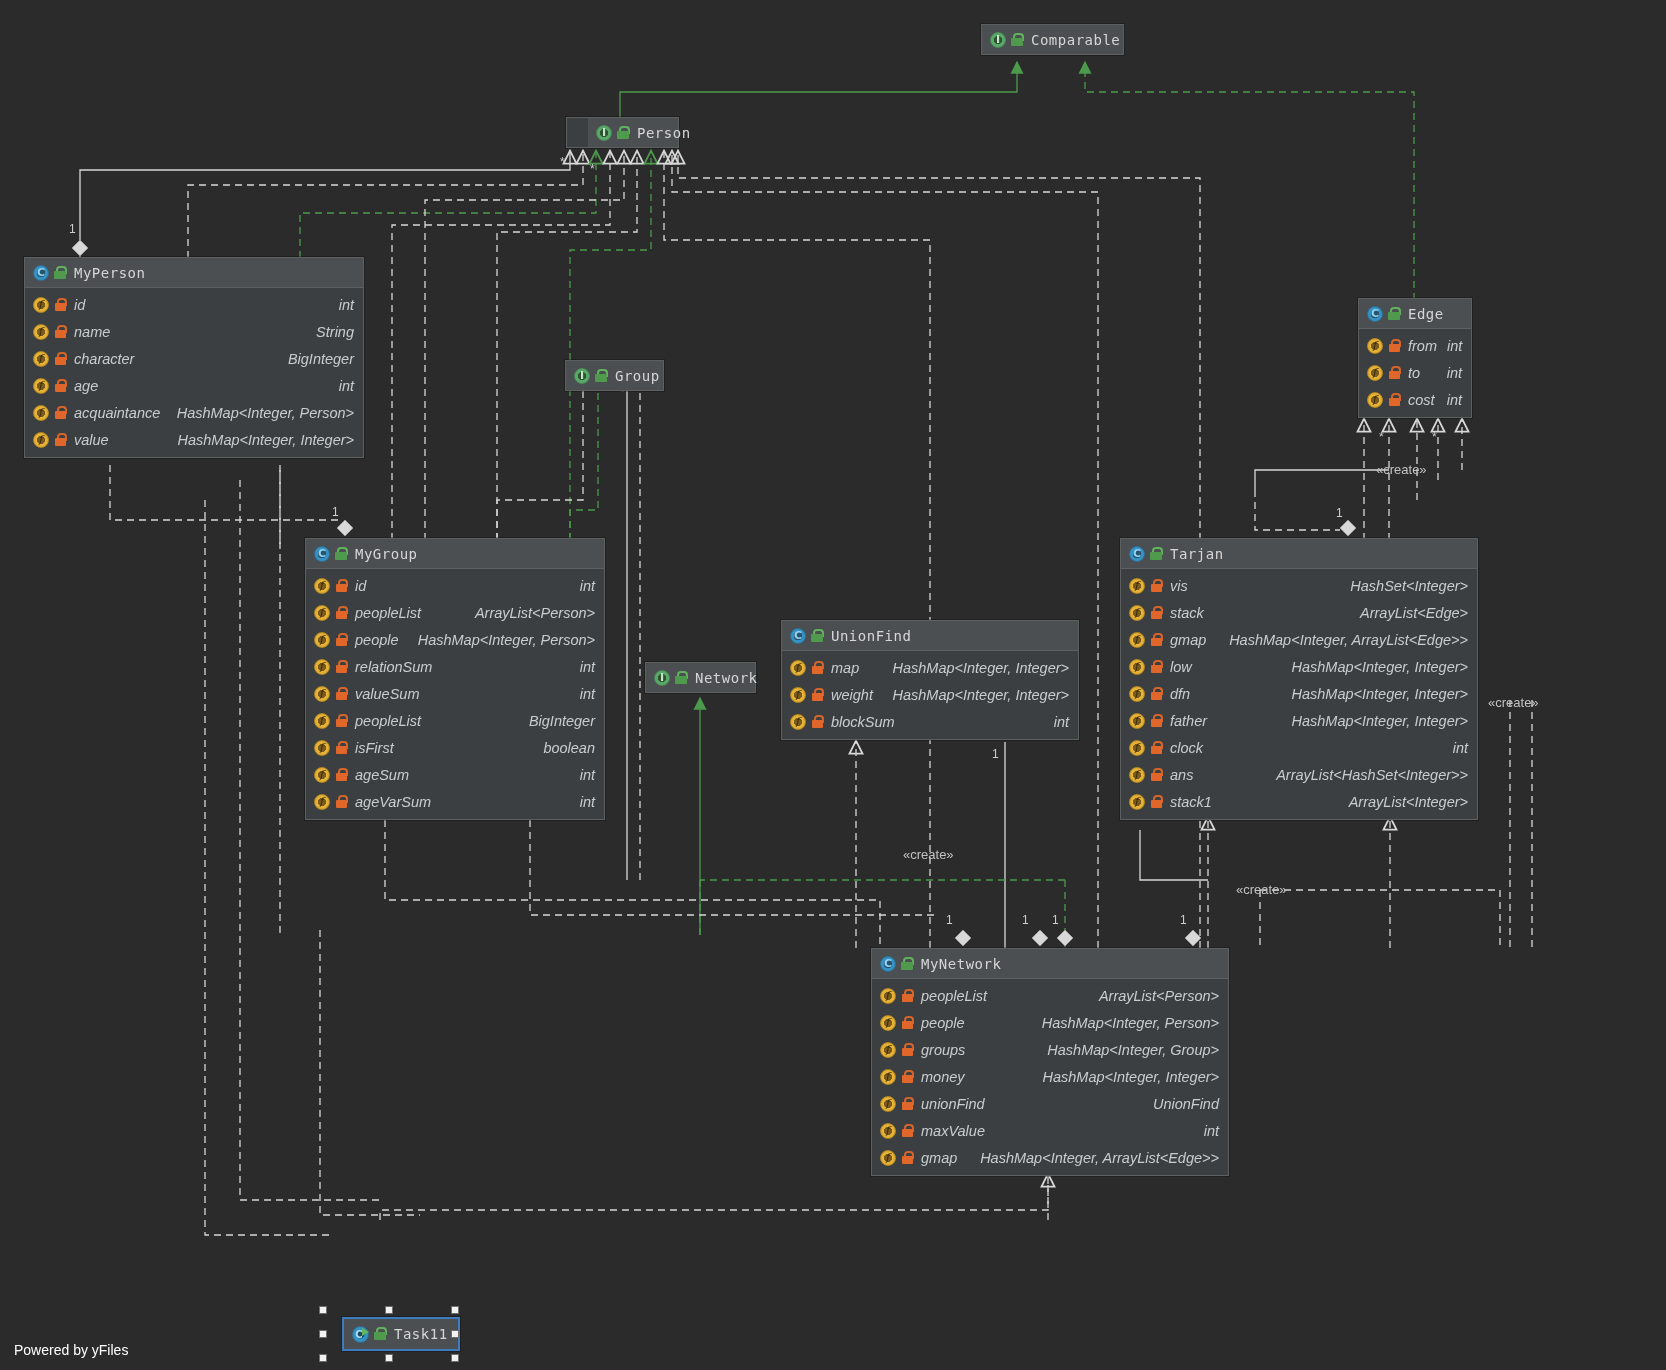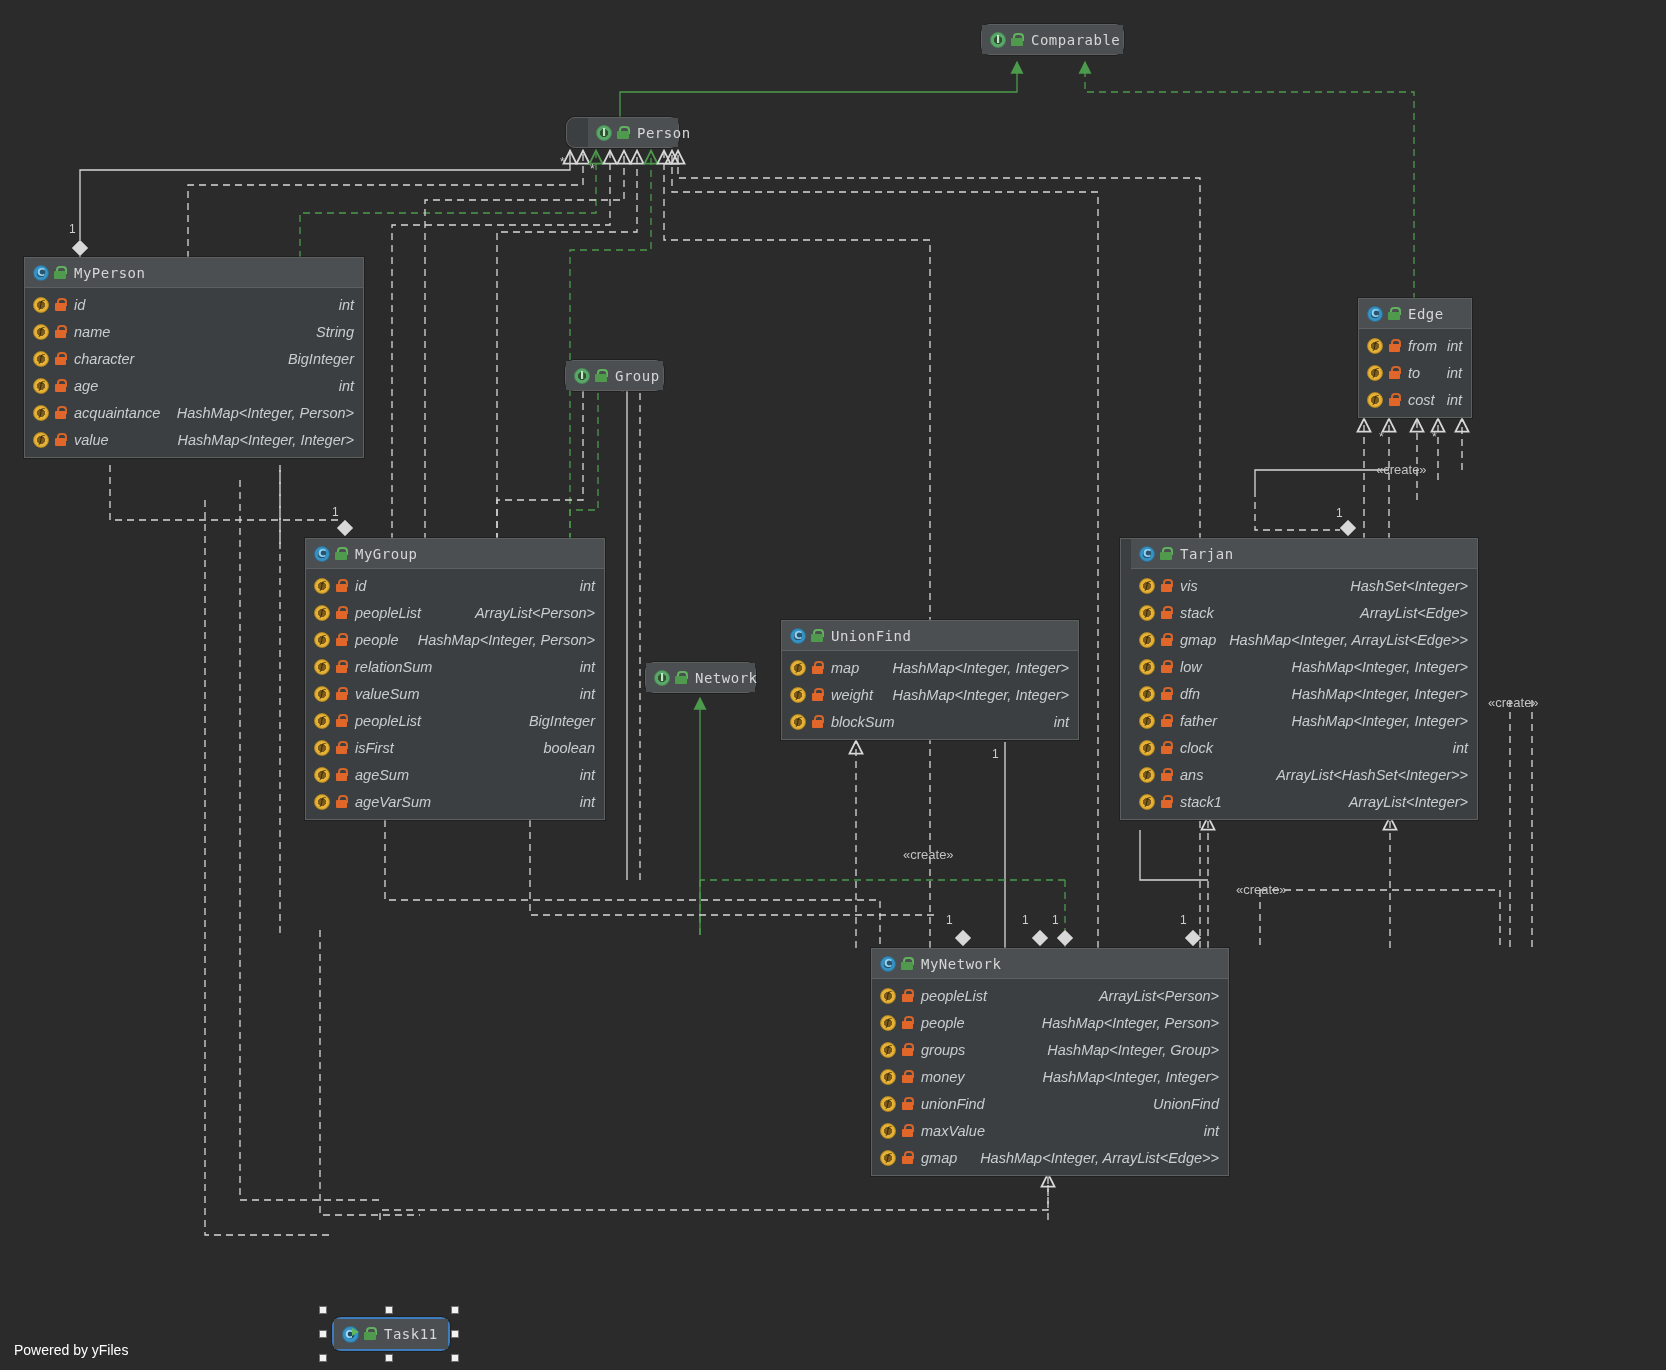--- a/index.html
+++ b/index.html
@@ -26,21 +26,20 @@
   
   .node {
     position: absolute;
     box-sizing: border-box;
     border: 1px solid #5e6060;
     background: #3c3f41;
     box-shadow: 0 0 0 1px rgba(0,0,0,0.25);
   }
   .node.compact {
     background: #3c3f41;
-    border-radius: 9px;
   }
   .node-header {
     display: flex;
     align-items: center;
     height: 29px;
     padding: 0 9px 0 8px;
     background: #4b4f51;
     border-bottom: 1px solid #5e6060;
     white-space: nowrap;
   }
@@ -548,21 +547,21 @@
       </div>
       <div class="row">
         <span class="ic ic-field"></span>
         <span class="ic ic-lock-red"></span>
         <span class="fname">cost</span>
         <span class="ftype">int</span>
       </div>
     </div>
   </div>
 
-  <div class="node" style="left:1120px; top:538px; width:358px;padding-left:10px;">
+  <div class="node" style="left:1120px; top:538px; width:358px;">
     <div class="node-header">
       <span class="ic ic-class"></span>
       <span class="ic ic-lock-green"></span>
       <span class="node-title">Tarjan</span>
     </div>
     <div class="node-body">
       <div class="row">
         <span class="ic ic-field"></span>
         <span class="ic ic-lock-red"></span>
         <span class="fname">vis</span>
@@ -664,21 +663,21 @@
       </div>
       <div class="row">
         <span class="ic ic-field"></span>
         <span class="ic ic-lock-red"></span>
         <span class="fname">gmap</span>
         <span class="ftype">HashMap&lt;Integer, ArrayList&lt;Edge&gt;&gt;</span>
       </div>
     </div>
   </div>
 
-  <div class="node compact selected" style="left:332px; top:1317px; width:118px; height:34px;">
+  <div class="node compact selected" style="left:342px; top:1317px; width:118px; height:34px;">
     <div class="node-header" style="height:30px;">
       <span class="ic ic-runnable"></span>
       <span class="ic ic-lock-green"></span>
       <span class="node-title">Task11</span>
     </div>
   </div>
 
   <div class="handle" style="left:319px; top:1306px;"></div>
   <div class="handle" style="left:385px; top:1306px;"></div>
   <div class="handle" style="left:451px; top:1306px;"></div>

